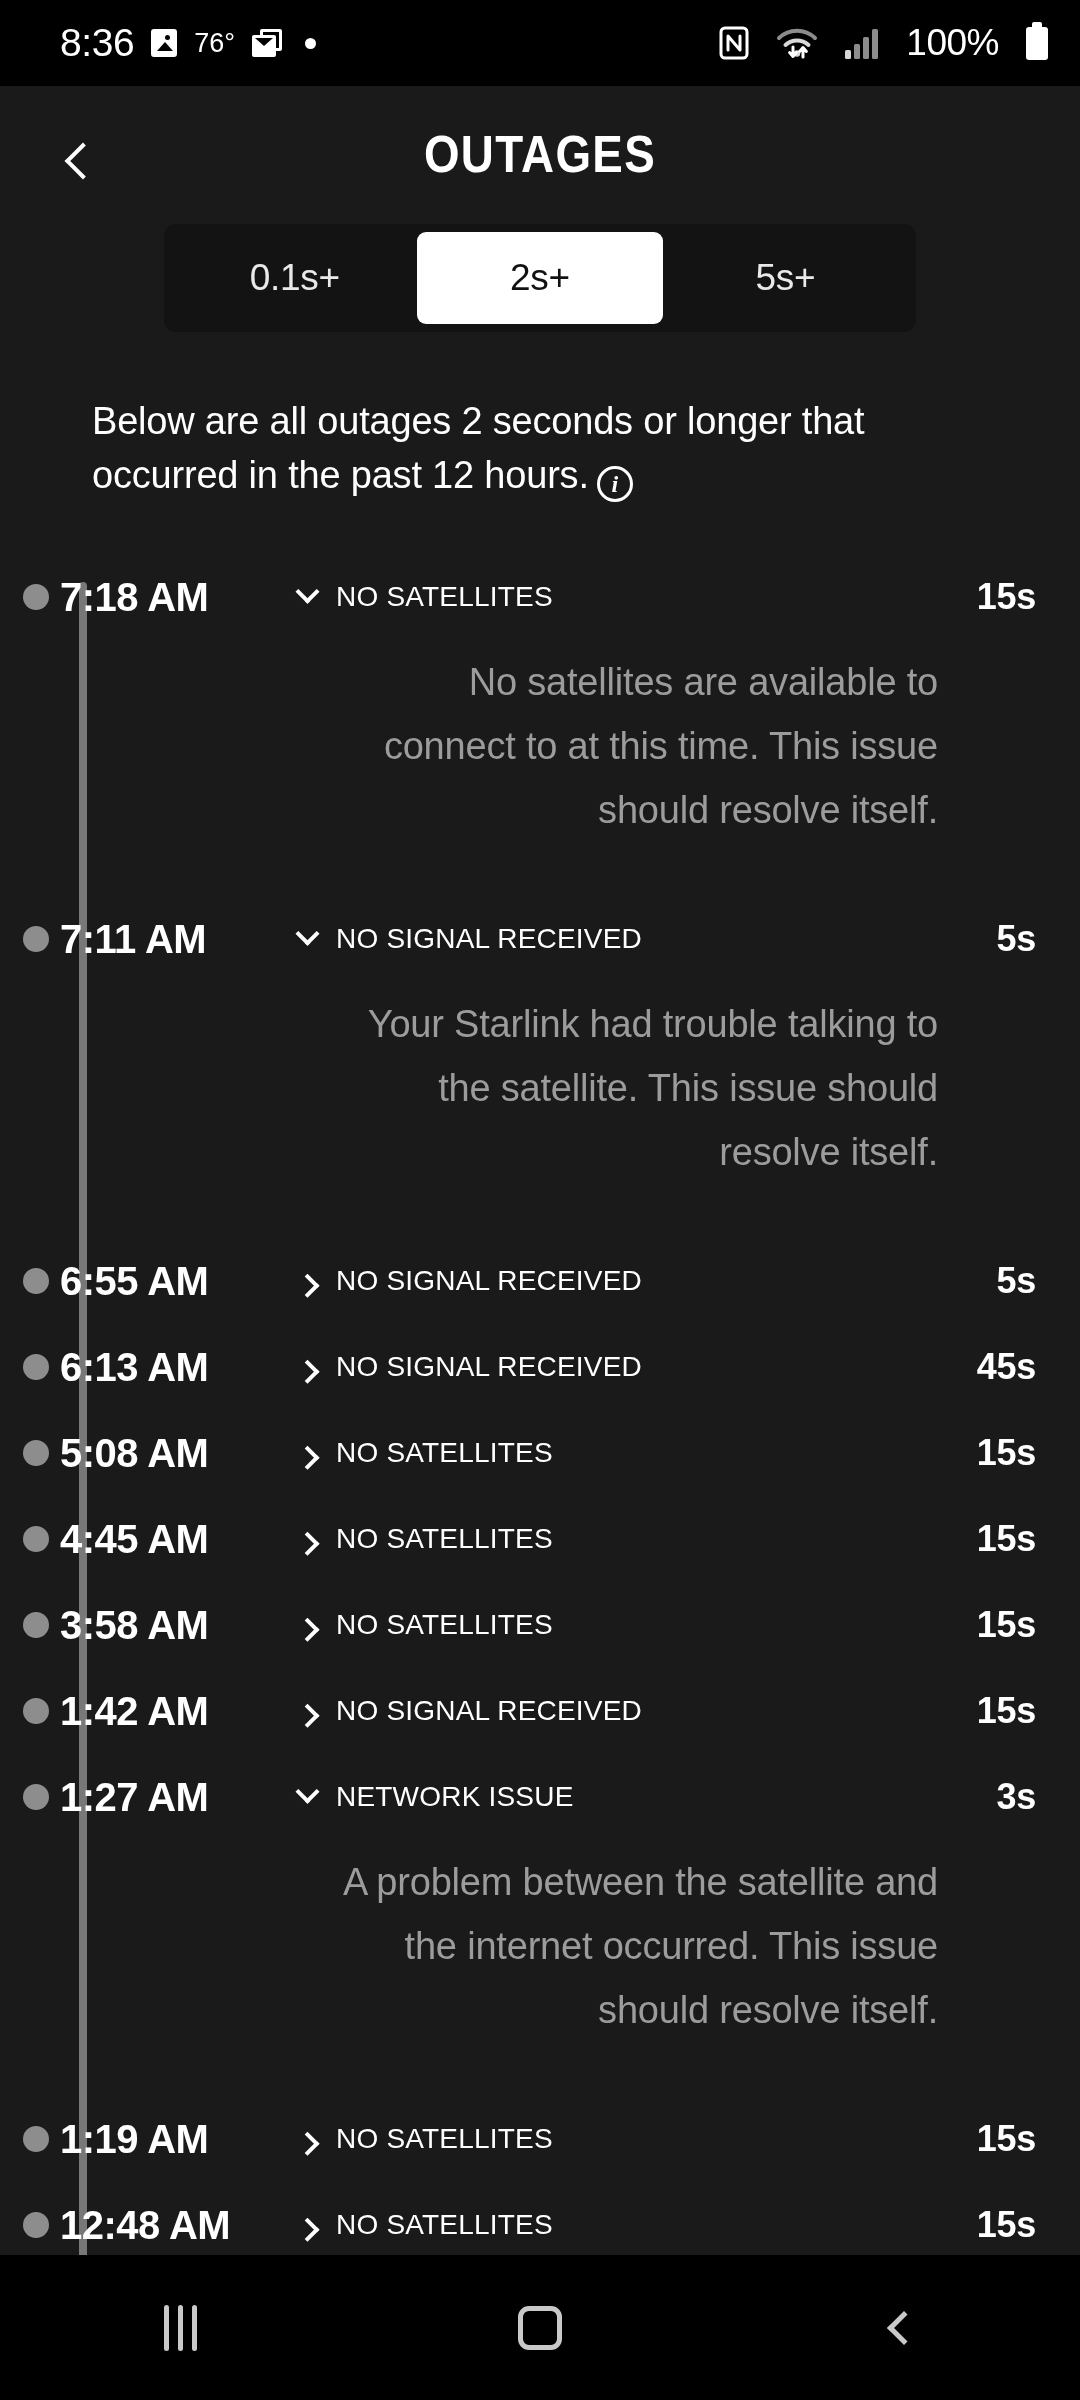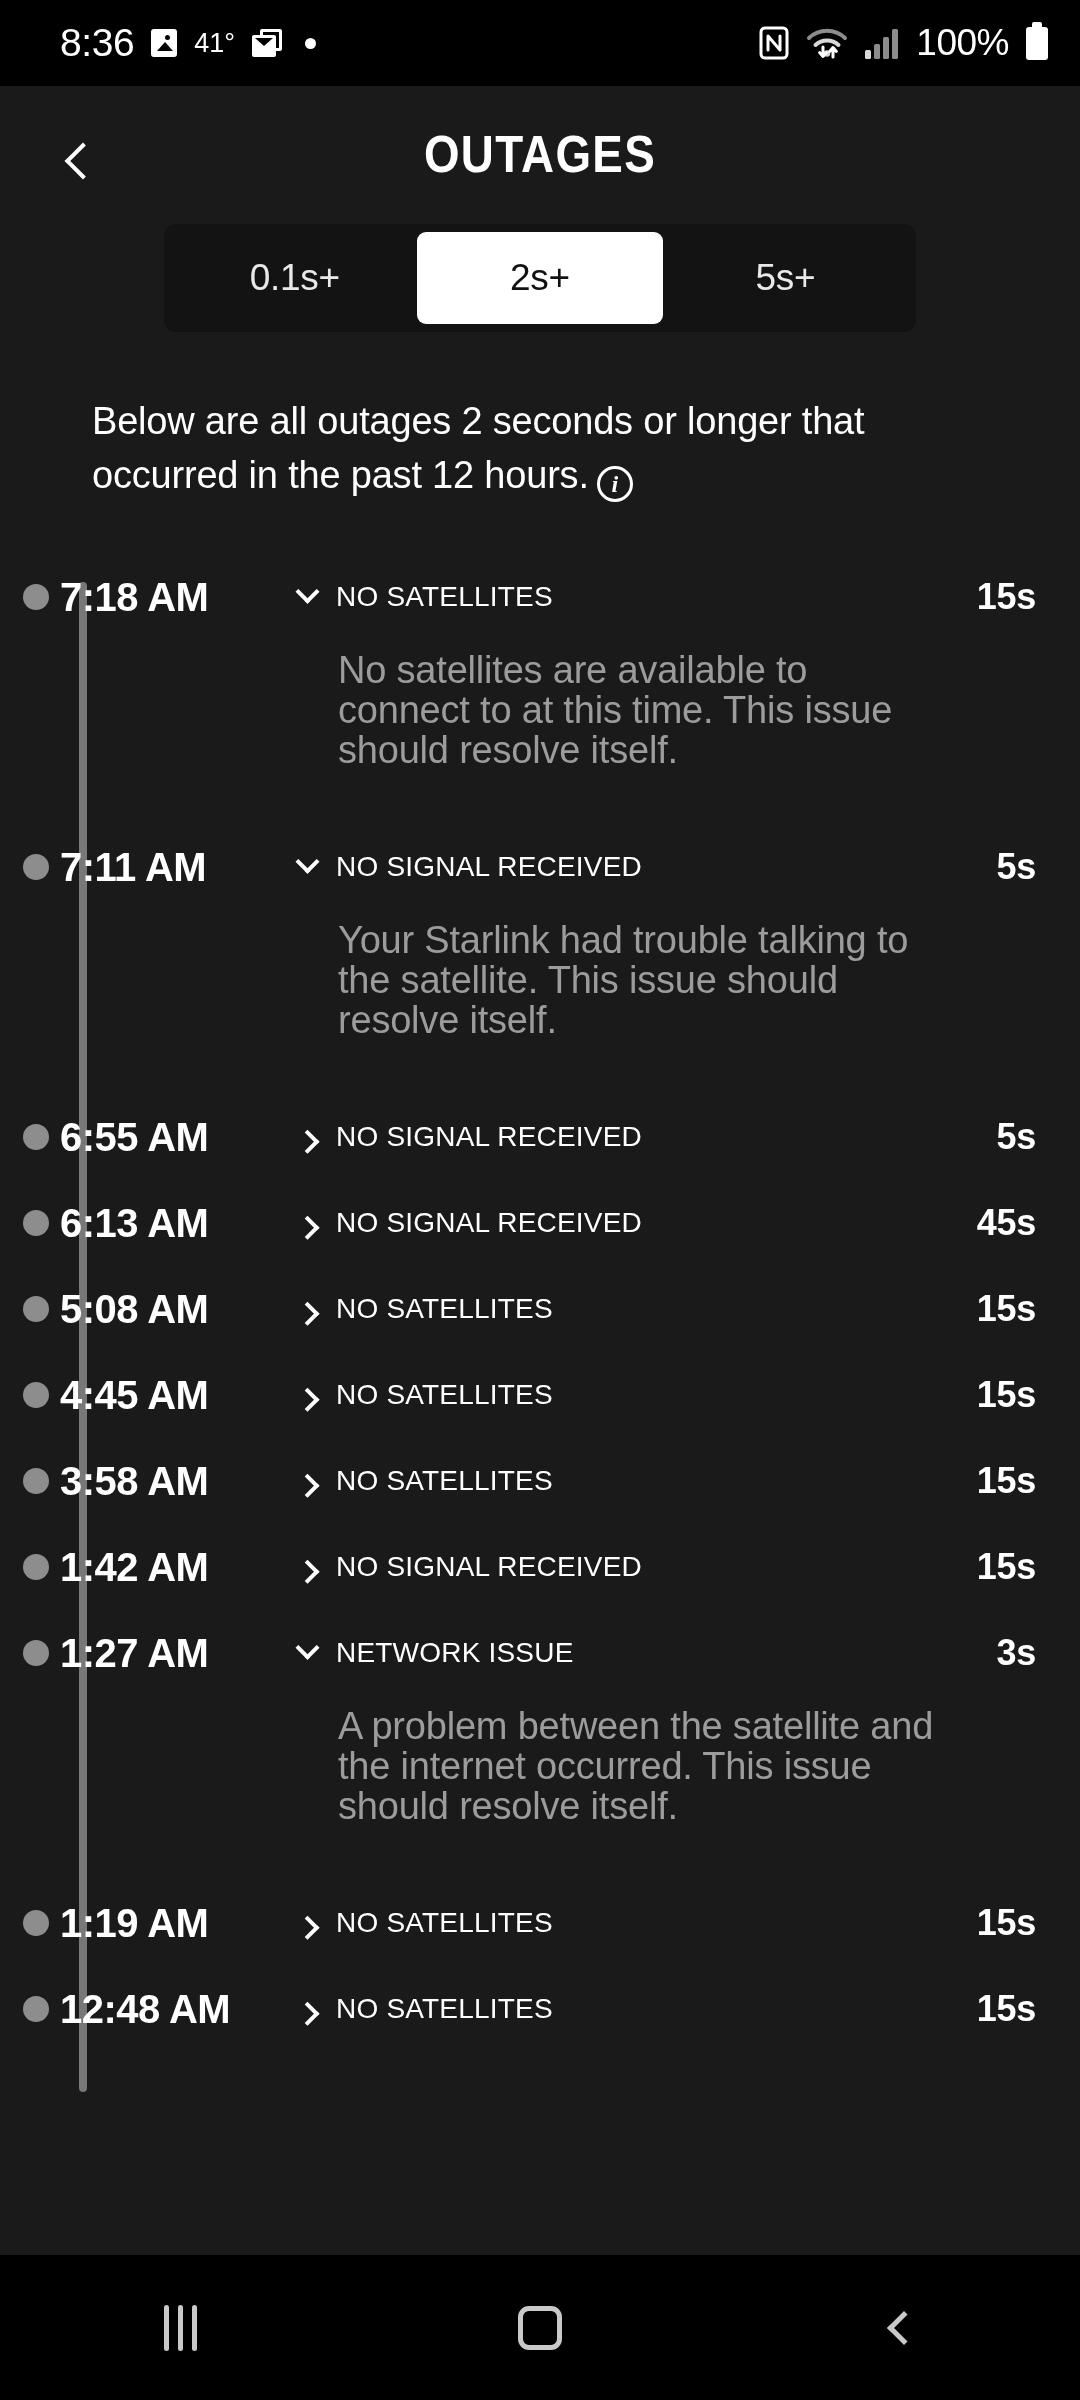--- a/index.html
+++ b/index.html
@@ -18,21 +18,21 @@
     padding:0 32px 0 60px;
   }
   .sb-left { display:flex; align-items:center; gap:17px; }
   .sb-clock {
     color:#fff; font-size:39px; font-weight:400; letter-spacing:-0.4px;
     font-family:"Liberation Sans", sans-serif;
   }
   .sb-temp { color:#fff; font-size:27px; font-weight:500; }
   .sb-dot-ind { width:11px; height:11px; border-radius:50%; background:#fff; margin-left:6px; }
   .sb-spacer { flex:1; }
-  .sb-right { display:flex; align-items:center; gap:17px; }
+  .sb-right { display:flex; align-items:center; gap:27px; }
   .sb-pct { color:#fff; font-size:37px; font-weight:400; letter-spacing:-0.5px; }
 
   .ico-photo {
     position:relative; width:26px; height:28px;
     border:3px solid #fff; border-radius:3px; background:#fff;
   }
   .ico-photo::after{
     content:""; position:absolute; left:3px; bottom:3px;
     width:0;height:0;border-left:8px solid transparent;border-right:8px solid transparent;
     border-bottom:9px solid #000;
@@ -136,22 +136,22 @@
   .r-type {
     flex:1; color:#fff; font-size:28px; font-weight:400; letter-spacing:0.2px;
     font-family:"Liberation Sans Narrow","Liberation Sans",sans-serif;
     white-space:nowrap;
   }
   .r-dur {
     color:#fff; font-size:36px; font-weight:700; text-align:right; min-width:90px;
     letter-spacing:-0.3px;
   }
   .r-body {
-    margin:10px 44px 24px 278px; color:#9c9c9c; font-size:38px; line-height:40px;
-    font-weight:400; letter-spacing:-0.2px; max-width:600px;
+    margin:10px 44px 24px 278px; color:#9c9c9c; font-size:38px; line-height:64px;
+    font-weight:400; letter-spacing:-0.2px; max-width:600px;text-align:right;
   }
   .row.collapsed .row-head { min-height:86px; }
   .row.expanded { padding-bottom:0; }
   .gap-sm { height:30px; }
 
   
   .navbar {
     position:absolute; bottom:0; left:0; width:1080px; height:145px;
     background:#000; display:flex; align-items:center; justify-content:space-around;
   }
@@ -164,21 +164,21 @@
 </style>
 </head>
 <body>
 
 <div id="screen">
 
   <div class="statusbar">
     <div class="sb-left">
       <div class="sb-clock">8:36</div>
       <div class="ico-photo"></div>
-      <div class="sb-temp">41°</div>
+      <div class="sb-temp">76°</div>
       <div class="ico-mail">
         <div class="m-back"></div>
           <div class="m-front"></div>
       </div>
       <div class="sb-dot-ind"></div>
     </div>
     <div class="sb-spacer"></div>
     <div class="sb-right">
       <svg width="30" height="34" viewBox="0 0 30 34">
         <rect x="2" y="2" width="26" height="30" rx="4" fill="none" stroke="#fff" stroke-width="3"></rect>

